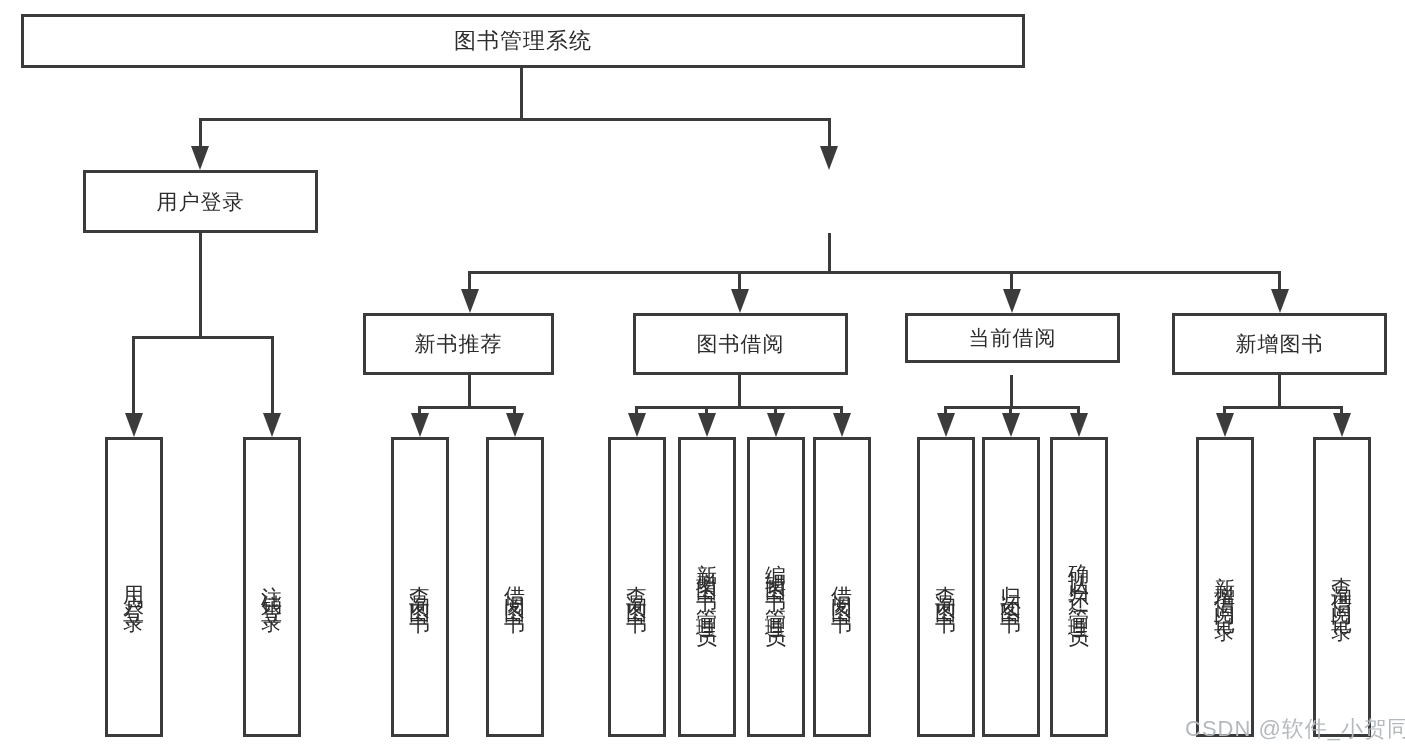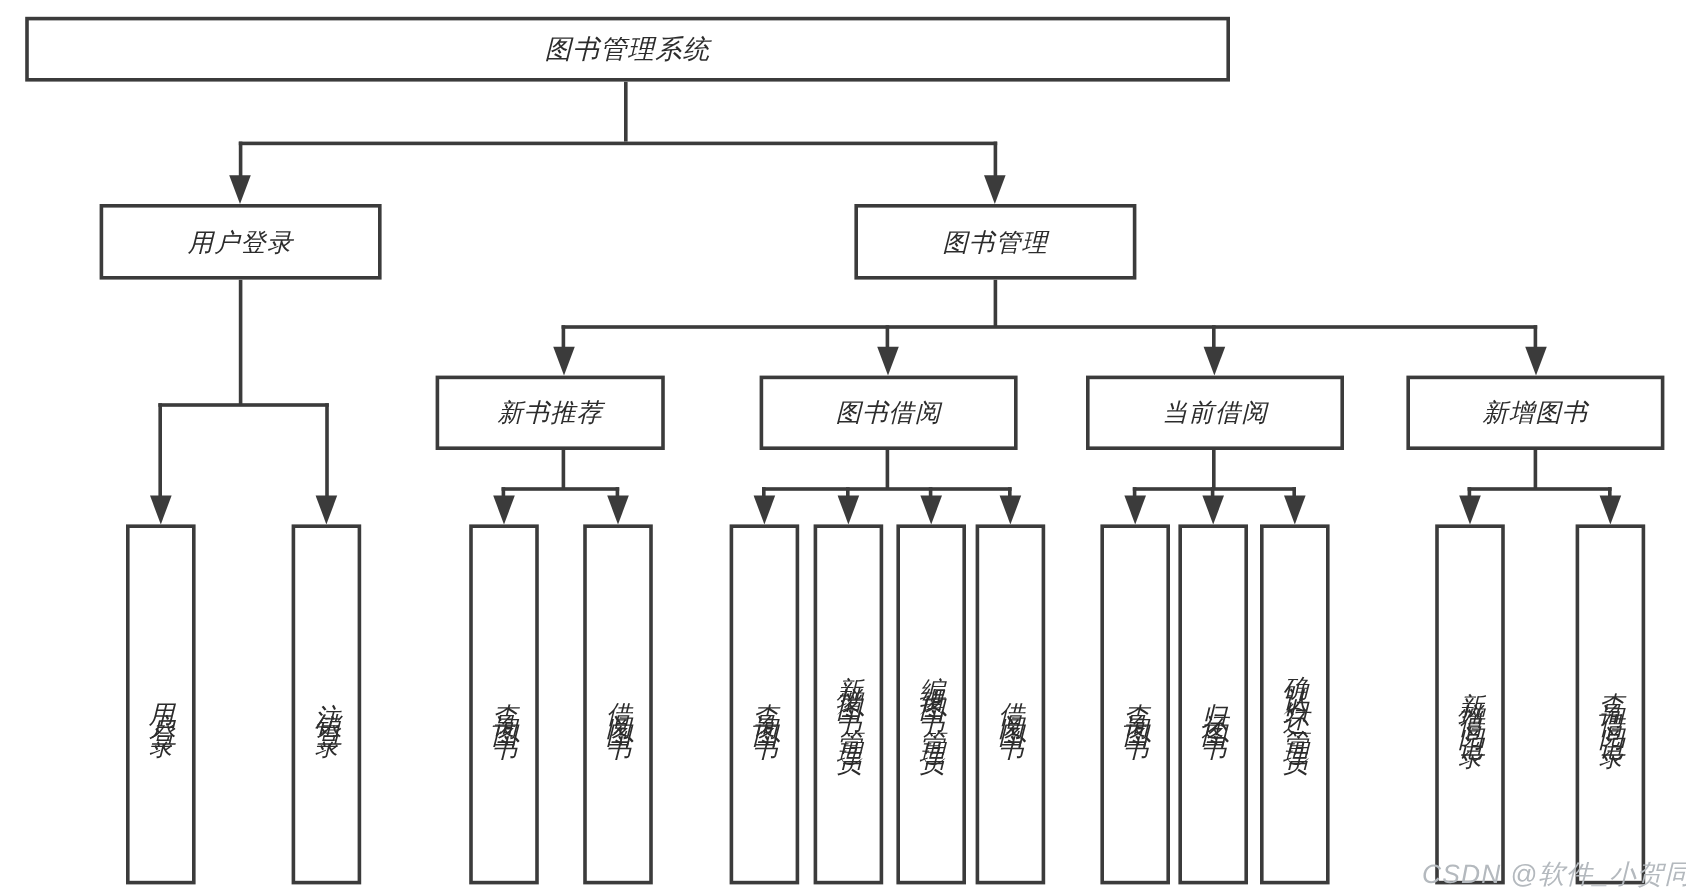--- a/index.html
+++ b/index.html
@@ -6,21 +6,20 @@
   body {
     background: var(--background, #ffffff);
     font-family: "Liberation Sans", "DejaVu Sans", sans-serif;
   }
   .canvas {
     position: relative;
     width: 1405px;
     height: 747px;
     background: var(--background, #ffffff);
     overflow: hidden;
-    font-style: italic;
   }
   .box {
     position: absolute;
     box-sizing: border-box;
     background: #ffffff;
     border: 3px solid var(--line-color, #3b3b3b);
     display: flex;
     align-items: center;
     justify-content: center;
     color: var(--text-color, #2c2c2c);
@@ -75,21 +74,20 @@
   <div class="box title" style="left:21px; top:14px; width:1004px; height:54px;">图书管理系统</div>
 
   <div class="vline" style="left:520px; top:68px; height:50px;"></div>
   <div class="hline" style="left:199px; top:118px; width:632px;"></div>
   <div class="vline" style="left:199px; top:118px; height:32px;"></div>
   <div class="vline" style="left:828px; top:118px; height:32px;"></div>
   <div class="arrow" style="left:191px; top:146px;"></div>
   <div class="arrow" style="left:820px; top:146px;"></div>
 
   <div class="box" style="left:83px; top:170px; width:235px; height:63px;">用户登录</div>
-  <div class="box" style="left:712px; top:170px; width:235px; height:63px;">图书管理</div>
 
   <div class="vline" style="left:199px; top:233px; height:104px;"></div>
   <div class="hline" style="left:132px; top:336px; width:142px;"></div>
   <div class="vline" style="left:132px; top:336px; height:80px;"></div>
   <div class="vline" style="left:271px; top:336px; height:80px;"></div>
   <div class="arrow" style="left:125px; top:413px;"></div>
   <div class="arrow" style="left:263px; top:413px;"></div>
 
   <div class="vline" style="left:828px; top:233px; height:40px;"></div>
   <div class="hline" style="left:468px; top:271px; width:813px;"></div>
@@ -97,21 +95,21 @@
   <div class="vline" style="left:738px; top:271px; height:22px;"></div>
   <div class="vline" style="left:1010px; top:271px; height:22px;"></div>
   <div class="vline" style="left:1278px; top:271px; height:22px;"></div>
   <div class="arrow" style="left:461px; top:289px;"></div>
   <div class="arrow" style="left:731px; top:289px;"></div>
   <div class="arrow" style="left:1003px; top:289px;"></div>
   <div class="arrow" style="left:1271px; top:289px;"></div>
 
   <div class="box" style="left:363px; top:313px; width:191px; height:62px;">新书推荐</div>
   <div class="box" style="left:633px; top:313px; width:215px; height:62px;text-align:center;">图书借阅</div>
-  <div class="box" style="left:905px; top:313px; width:215px; height:62px;">当前借阅</div>
+  <div class="box" style="left:905px; top:313px; width:215px; height:50px;">当前借阅</div>
   <div class="box" style="left:1172px; top:313px; width:215px; height:62px;">新增图书</div>
 
   <div class="vline" style="left:468px; top:375px; height:33px;"></div>
   <div class="hline" style="left:418px; top:406px; width:98px;"></div>
   <div class="vline" style="left:418px; top:406px; height:12px;"></div>
   <div class="vline" style="left:513px; top:406px; height:12px;"></div>
   <div class="arrow" style="left:411px; top:413px;"></div>
   <div class="arrow" style="left:506px; top:413px;"></div>
 
   <div class="vline" style="left:738px; top:375px; height:33px;"></div>

